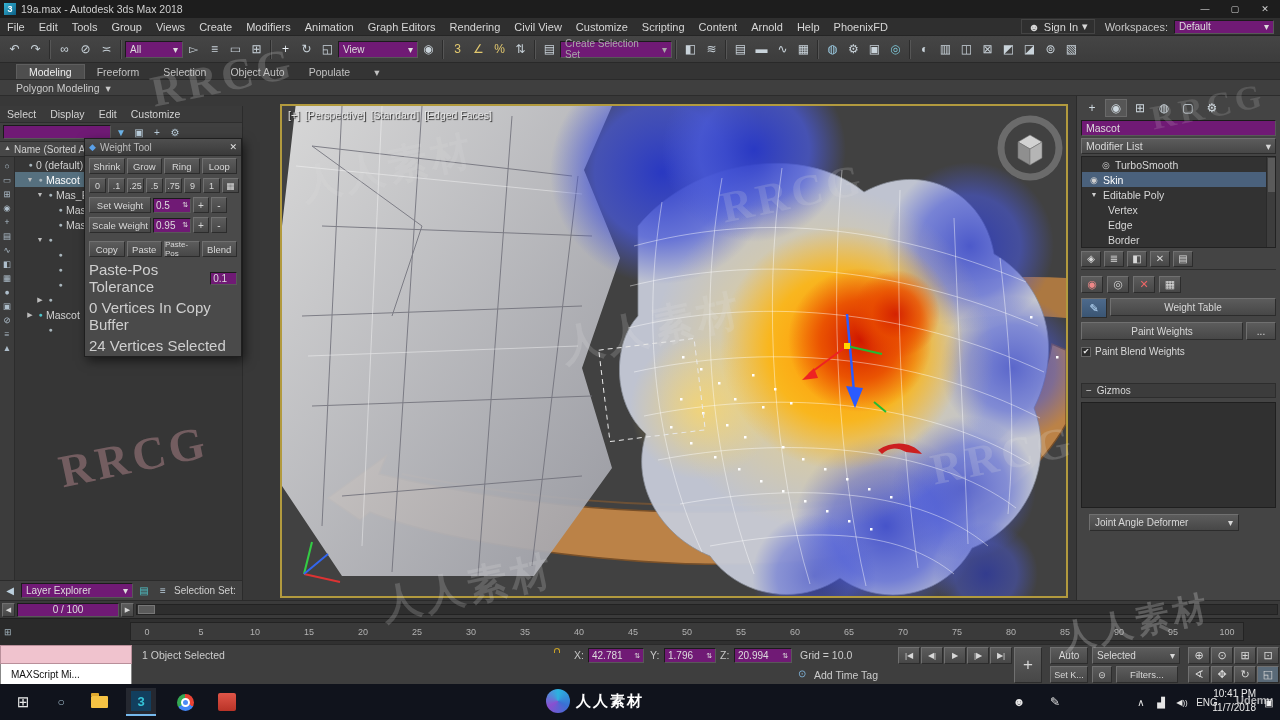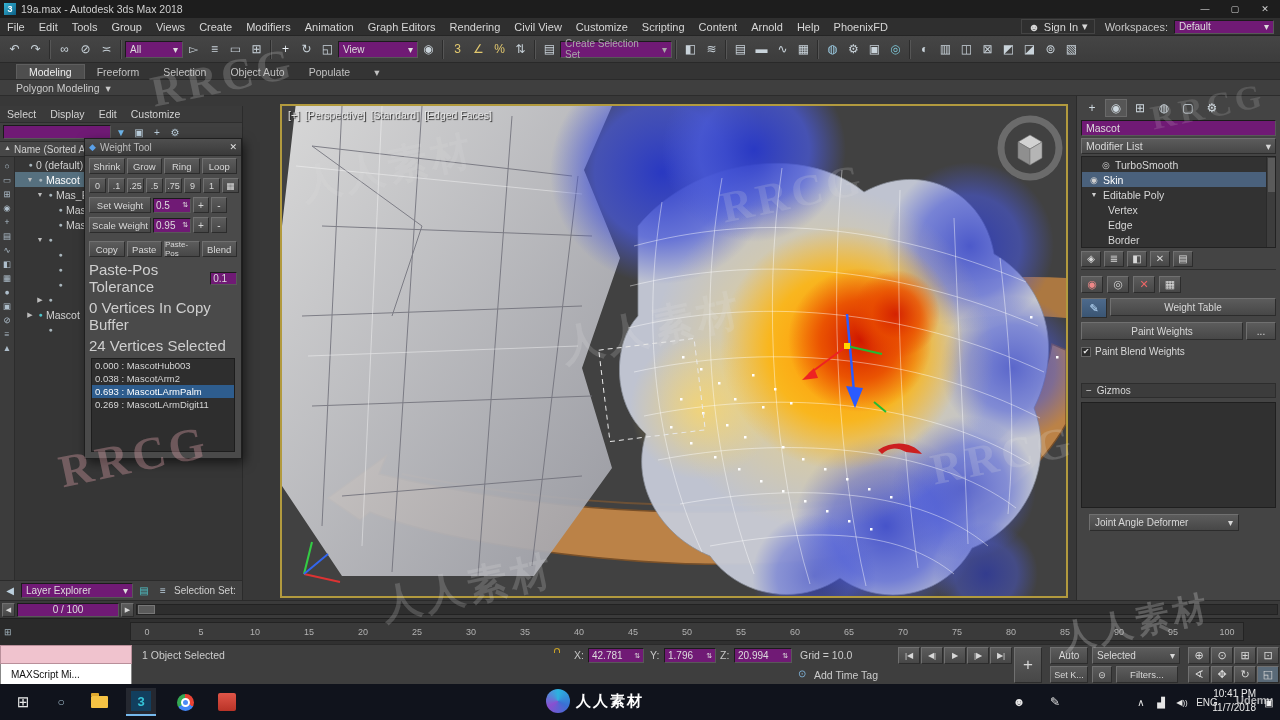--- a/index.html
+++ b/index.html
@@ -656,26 +656,20 @@
   <div class="wrow" style="align-items:center;justify-content:flex-end">
     <span class="wlbl">Paste-Pos Tolerance</span>
     <div class="sunk" style="width:30px;height:13px;padding:0 2px">0.1</div>
   </div>
   <div class="wrow" style="justify-content:flex-end">
       <span class="wlbl">0 Vertices In Copy Buffer</span>
     </div>
   <div class="wrow">
       <span class="wlbl">24 Vertices Selected</span>
     </div>
-  <div id="wlist">
-    <div class="wli">0.000 : MascotHub003</div>
-    <div class="wli">0.038 : MascotArm2</div>
-    <div class="wli sel">0.693 : MascotLArmPalm</div>
-    <div class="wli">0.269 : MascotLArmDigit11</div>
-  </div>
 </div>
 
 <div id="timeslider" class="abs">
   <div class="tsarrow btn3d">◀</div>
   <div id="framebox" class="sunk">0 / 100</div>
   <div class="tsarrow btn3d">▶</div>
   <div id="tsgroove">
     <div id="tshandle"></div>
   </div>
 </div>

